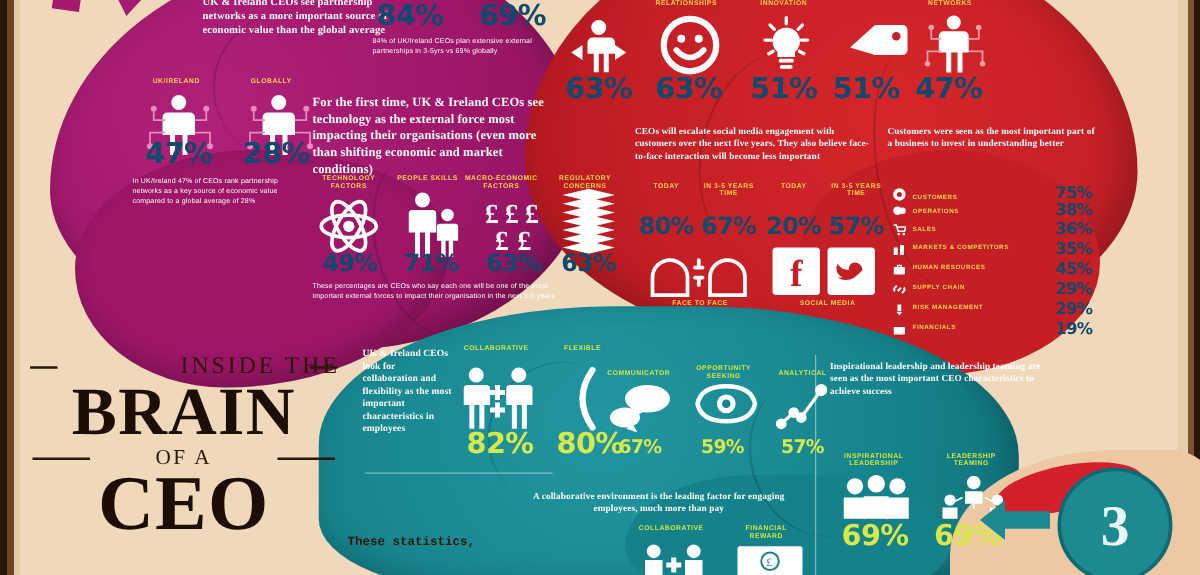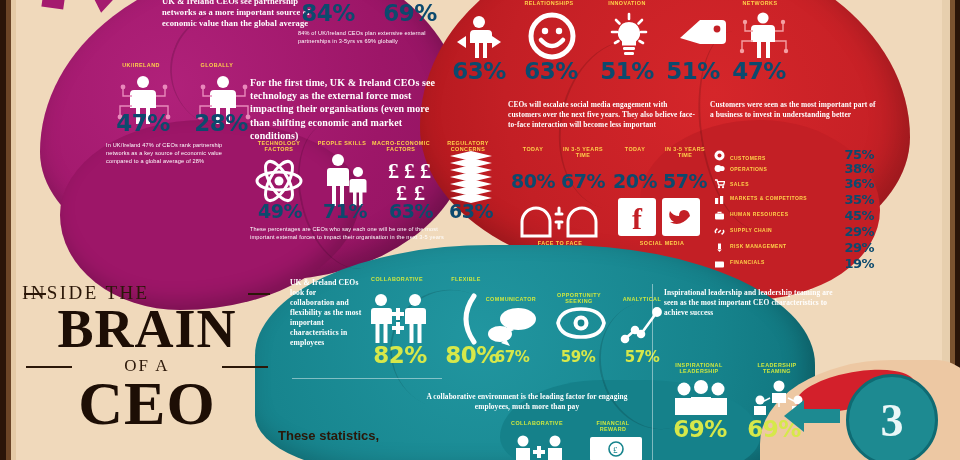--- a/index.html
+++ b/index.html
@@ -85,35 +85,35 @@
   .pct.sm{font-size:19px;}
   .pct.teal-pct{color:#d6e84a;}
   svg{display:block;}
 
   
   .arrow{position:absolute;}
 
   
   #title-block{position:absolute;left:22px;top:282px;width:250px;color:#241206;}
   #title-inside{font-family:"Liberation Serif",serif;font-size:19px;letter-spacing:2.4px;
-     text-align:left;position:relative;color:#2b1708;}
+     text-align:right;position:relative;color:#2b1708;}
   #title-inside:before,#title-inside:after{content:"";position:absolute;top:50%;
      width:22px;height:2px;background:#2b1708;}
   #title-inside:before{left:2px;} #title-inside:after{right:2px;}
   #title-brain{font-family:"Liberation Serif",serif;font-size:54px;font-weight:bold;
      letter-spacing:1px;text-align:center;line-height:.96;color:#1d0e05;}
   #title-ofa{font-family:"Liberation Serif",serif;font-size:17px;letter-spacing:2px;
      text-align:center;position:relative;color:#2b1708;}
   #title-ofa:before,#title-ofa:after{content:"";position:absolute;top:52%;
      width:46px;height:2px;background:#2b1708;}
   #title-ofa:before{left:4px;} #title-ofa:after{right:4px;}
   #title-ceo{font-family:"Liberation Serif",serif;font-size:62px;font-weight:bold;
      letter-spacing:1px;text-align:center;line-height:.9;color:#1d0e05;}
   #footnote{position:absolute;left:278px;top:428px;width:170px;color:#2b1708;
-     font-family:Liberation Sans, sans-serif;font-size:13px;line-height:1.3;font-weight:bold;}
+     font-family:Liberation Mono, monospace;font-size:10px;line-height:1.3;font-weight:bold;}
 
   
   #pagenum{position:absolute;right:22px;bottom:-6px;width:86px;height:86px;border-radius:50%;
      background:#1d8a91;border:3px solid #0f6b73;color:#eaf7f8;font-size:46px;font-weight:bold;
      display:flex;align-items:center;justify-content:center;font-family:"Liberation Serif",serif;}
   #pagearrow{position:absolute;right:118px;bottom:24px;}
 
   .sep-line{position:absolute;background:rgba(255,255,255,.45);height:1px;}
   .vline{position:absolute;background:rgba(255,255,255,.45);width:1px;}
 </style>

